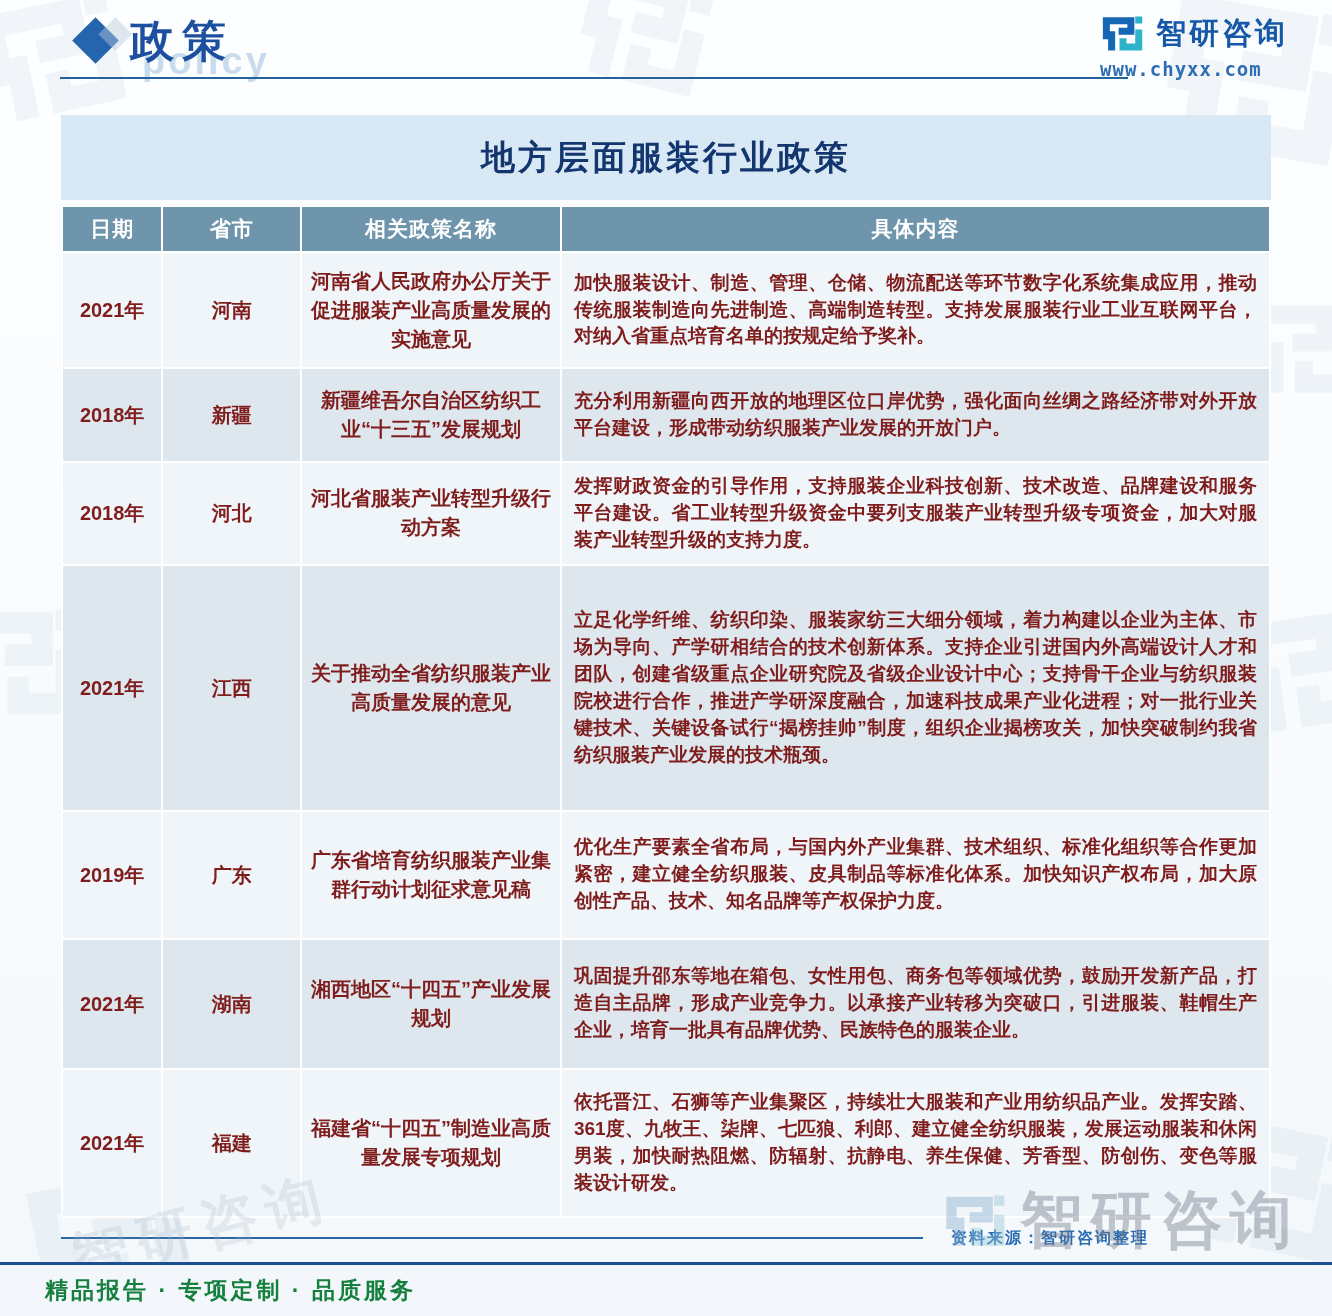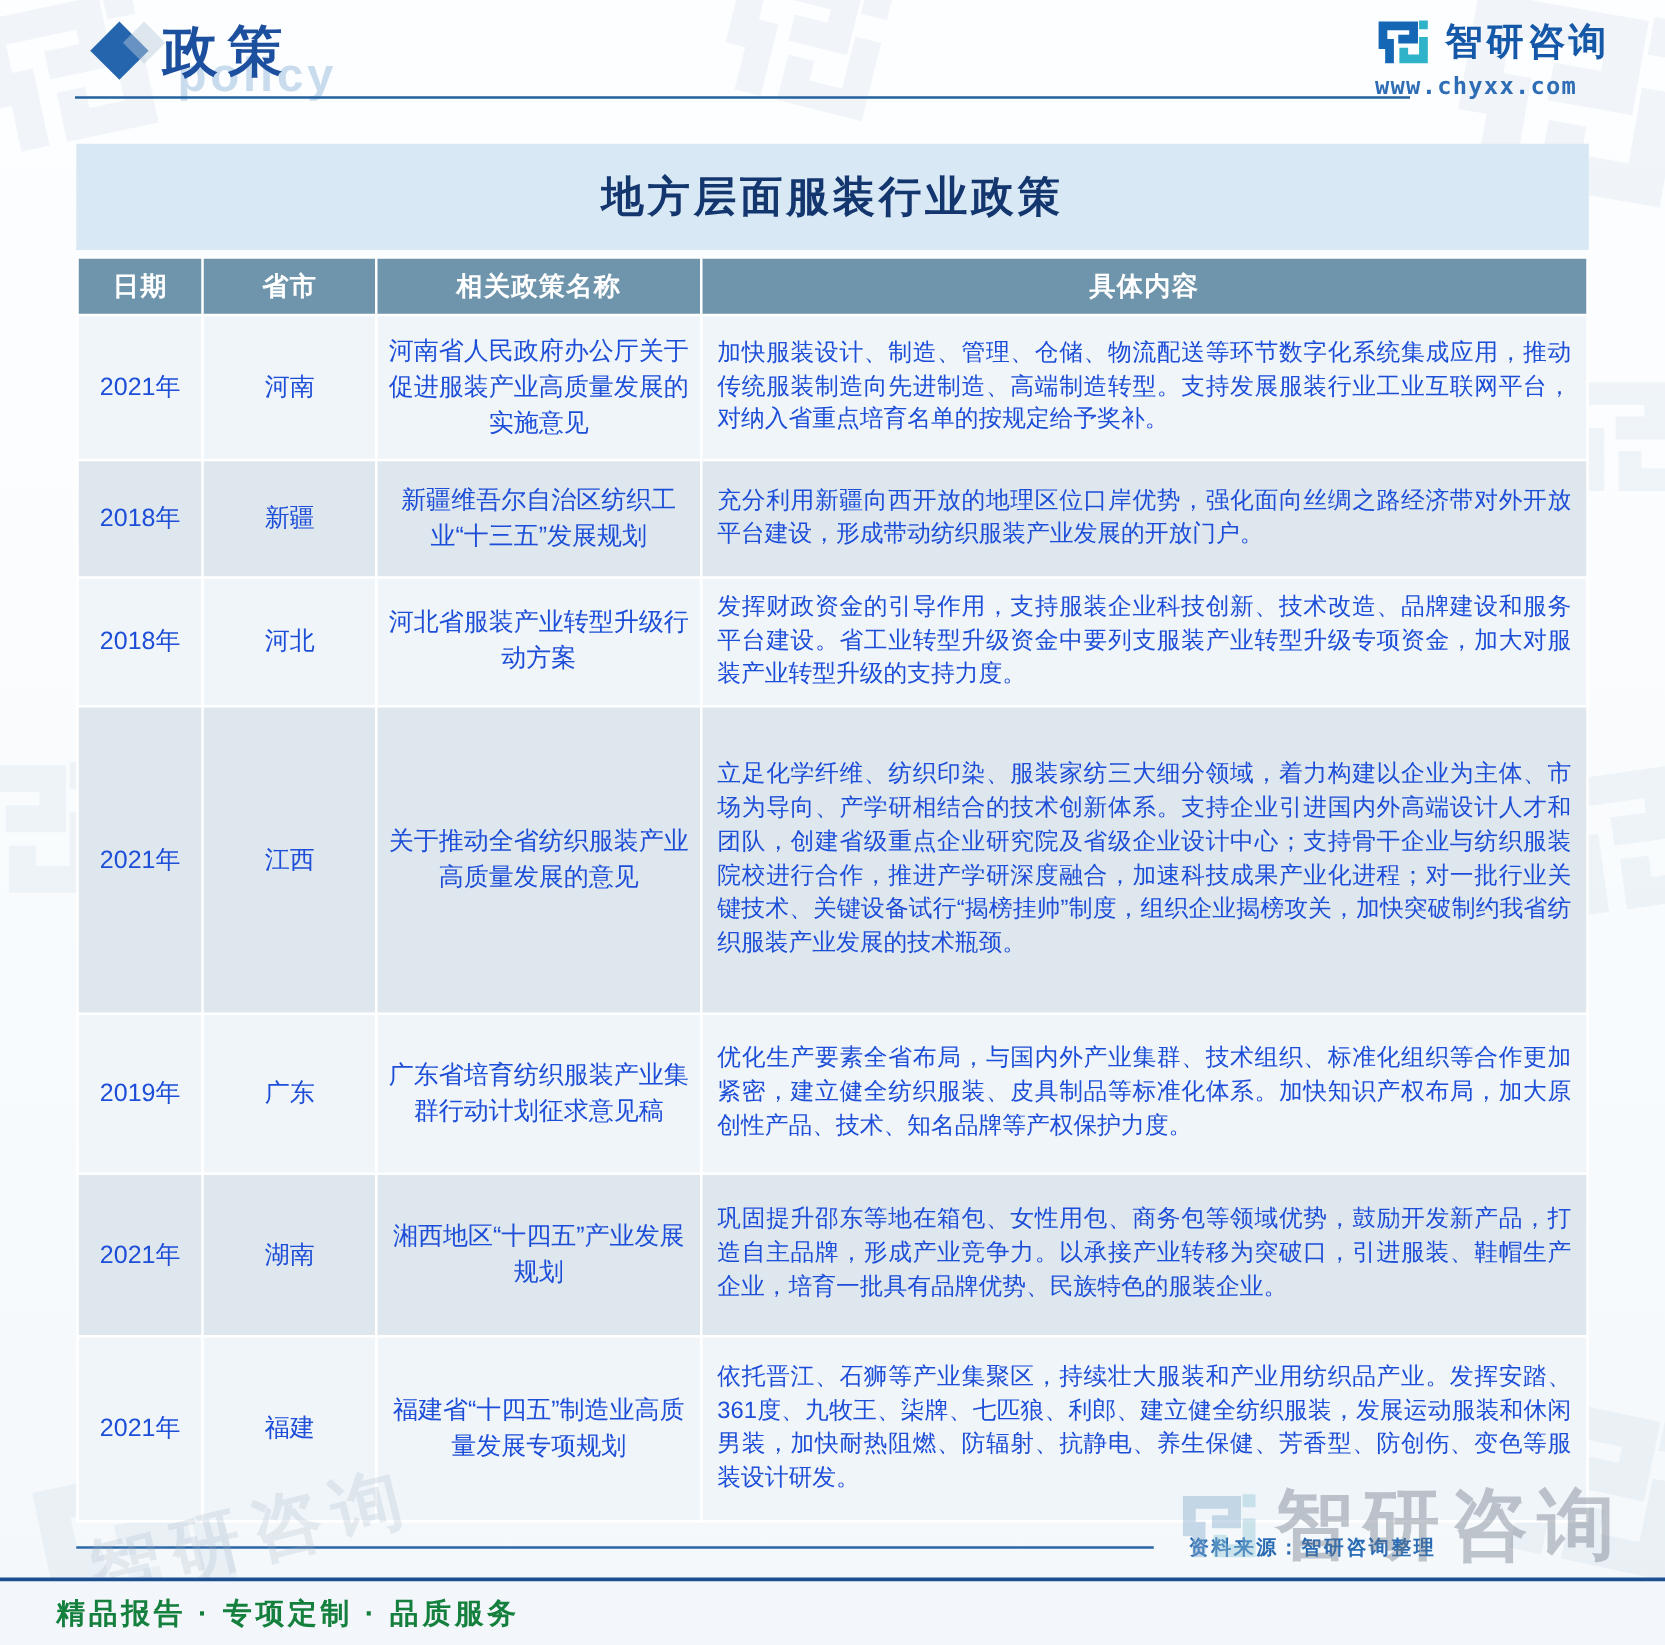--- a/index.html
+++ b/index.html
@@ -31,22 +31,22 @@
   .brand-site { margin-top:4px; font-family:"DejaVu Sans Mono","Liberation Mono",monospace;
                 font-size:19px; font-weight:bold; color:#2f6db5; letter-spacing:1px; }
 
   
   .table-area { position:relative; margin:115px 61px 0 61px; width:1210px; }
   .table-title { height:85px; background:#d8e9f5; display:flex; align-items:center; justify-content:center;
                  font-size:34px; font-weight:bold; color:#14366f; letter-spacing:3px; }
   table { width:100%; border-collapse:collapse; table-layout:fixed; margin-top:5px; }
   th { background:#6e95ab; color:#ffffff; font-size:21px; font-weight:bold;
        height:46px; border:2px solid #ffffff; letter-spacing:1px; }
-  td { border:2px solid #ffffff; font-size:19px; color:#1d4ed8; vertical-align:middle;
-       padding:10px 8px; line-height:1.42; }
+  td { border:2px solid #ffffff; font-size:19px; color:#7f1d1d; vertical-align:middle;
+       padding:10px 8px; line-height:1.42;font-weight:bold; }
   tbody tr:nth-child(odd)  td { background:#f0f5f9; }
   tbody tr:nth-child(even) td { background:#dfe7ee; }
   tbody tr:nth-child(1){height:116px} tbody tr:nth-child(2){height:94px}
   tbody tr:nth-child(3){height:98px}  tbody tr:nth-child(4){height:246px}
   tbody tr:nth-child(5){height:128px} tbody tr:nth-child(6){height:130px}
   tbody tr:nth-child(7){height:148px}
   td.col-date, td.col-province { text-align:center; font-size:20px; }
   td.col-policy { text-align:center; font-size:20px; line-height:1.45; }
   td.col-content { text-align:justify; padding:10px 12px; }
 

